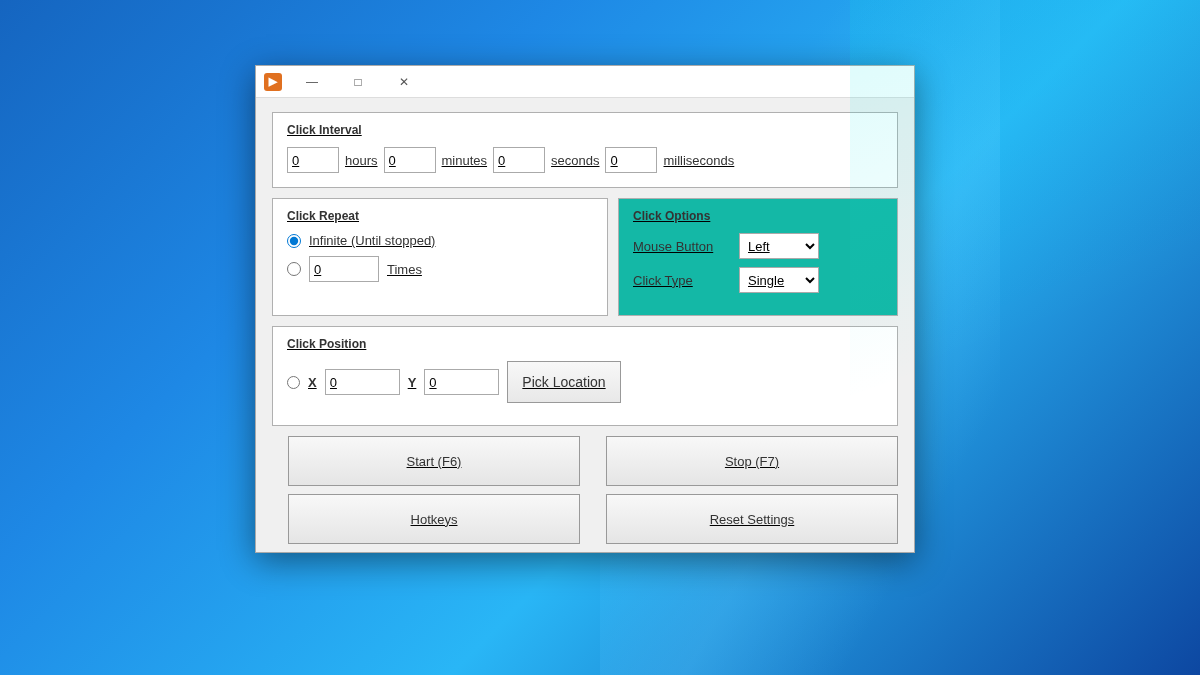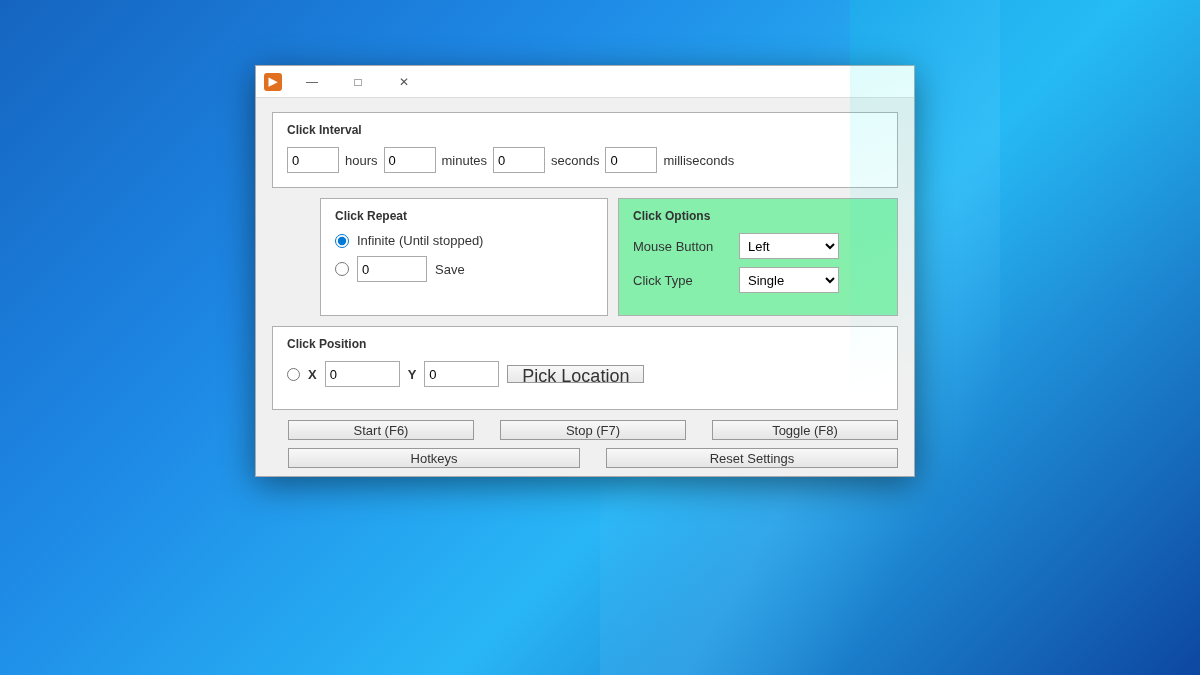--- a/index.html
+++ b/index.html
@@ -100,20 +100,21 @@
       color: #555;
       display: flex;
       align-items: center;
       justify-content: center;
     }
 
     
     .window-body {
       padding: 14px 16px 0;
       background: #f0f0f0;
+      text-decoration: underline;
     }
 
     
     .section {
       border: 1px solid #b0b0b0;
       background: #fff;
       margin-bottom: 10px;
       padding: 10px 14px 14px;
       position: relative;
     }
@@ -152,27 +153,26 @@
       display: flex;
       gap: 10px;
       margin-bottom: 10px;
     }
 
     .section-left {
       flex: 1;
       border: 1px solid #b0b0b0;
       background: #fff;
       padding: 10px 14px 14px;
-      margin-left: 48px;
     }
 
     .section-right {
       width: 280px;
       border: 1px solid #b0b0b0;
-      background: #86efac;
+      background: #14b8a6;
       padding: 10px 14px 14px;
     }
 
     
     .radio-row {
       display: flex;
       align-items: center;
       gap: 8px;
       margin-bottom: 8px;
       font-size: 13px;
@@ -202,21 +202,21 @@
       margin-bottom: 8px;
       font-size: 13px;
       color: #333;
     }
 
     .options-label {
       width: 90px;
     }
 
     .options-select {
-      width: 100px;
+      width: 80px;
       height: 26px;
       border: 1px solid #aaa;
       font-size: 13px;
       background: white;
       padding: 2px 4px;
     }
 
     
     .position-row {
       display: flex;
@@ -235,39 +235,39 @@
     .coord-input {
       width: 75px;
       height: 26px;
       border: 1px solid #aaa;
       padding: 2px 4px;
       font-size: 13px;
       background: white;
     }
 
     .pick-btn {
-      height: 18px;
+      height: 42px;
       padding: 0 14px;
       border: 1px solid #999;
       background: linear-gradient(to bottom, #f8f8f8, #e8e8e8);
-      font-size: 18px;
+      font-size: 14px;
       cursor: pointer;
       color: #333;
     }
 
     
     .btn-row {
       display: flex;
       gap: 10px;
       margin-bottom: 8px;
     }
 
     .action-btn {
       flex: 1;
-      height: 20px;
+      height: 50px;
       border: 1px solid #999;
       background: linear-gradient(to bottom, #f8f8f8, #e5e5e5);
       font-size: 13px;
       cursor: pointer;
       color: #333;
       margin-left: 16px;
     }
 
   </style>
 </head>
@@ -308,21 +308,21 @@
 
         <div class="section-left">
           <div class="section-title">Click Repeat</div>
           <div class="radio-row">
             <input type="radio" name="repeat" id="infinite" checked="" style="">
             <label for="infinite">Infinite (Until stopped)</label>
           </div>
           <div class="radio-row">
             <input type="radio" name="repeat" id="times" style="">
             <input class="times-input" type="text" value="0" style="">
-            <label for="times">Save</label>
+            <label for="times">Times</label>
           </div>
         </div>
 
         <div class="section-right">
           <div class="section-title">Click Options</div>
           <div class="options-row">
             <span class="options-label">Mouse Button</span>
             <select class="options-select">
               <option>Left</option>
               <option>Middle</option>
@@ -347,21 +347,20 @@
           <input class="coord-input" type="text" value="0" style="">
           <span class="coord-label">Y</span>
           <input class="coord-input" type="text" value="0" style="">
           <button class="pick-btn">Pick Location</button>
         </div>
       </div>
 
       <div class="btn-row">
         <button class="action-btn">Start (F6)</button>
         <button class="action-btn">Stop (F7)</button>
-        <button class="action-btn">Toggle (F8)</button>
       </div>
 
       <div class="btn-row">
         <button class="action-btn">Hotkeys</button>
         <button class="action-btn">Reset Settings</button>
       </div>
 
     </div>
   </div>
 

